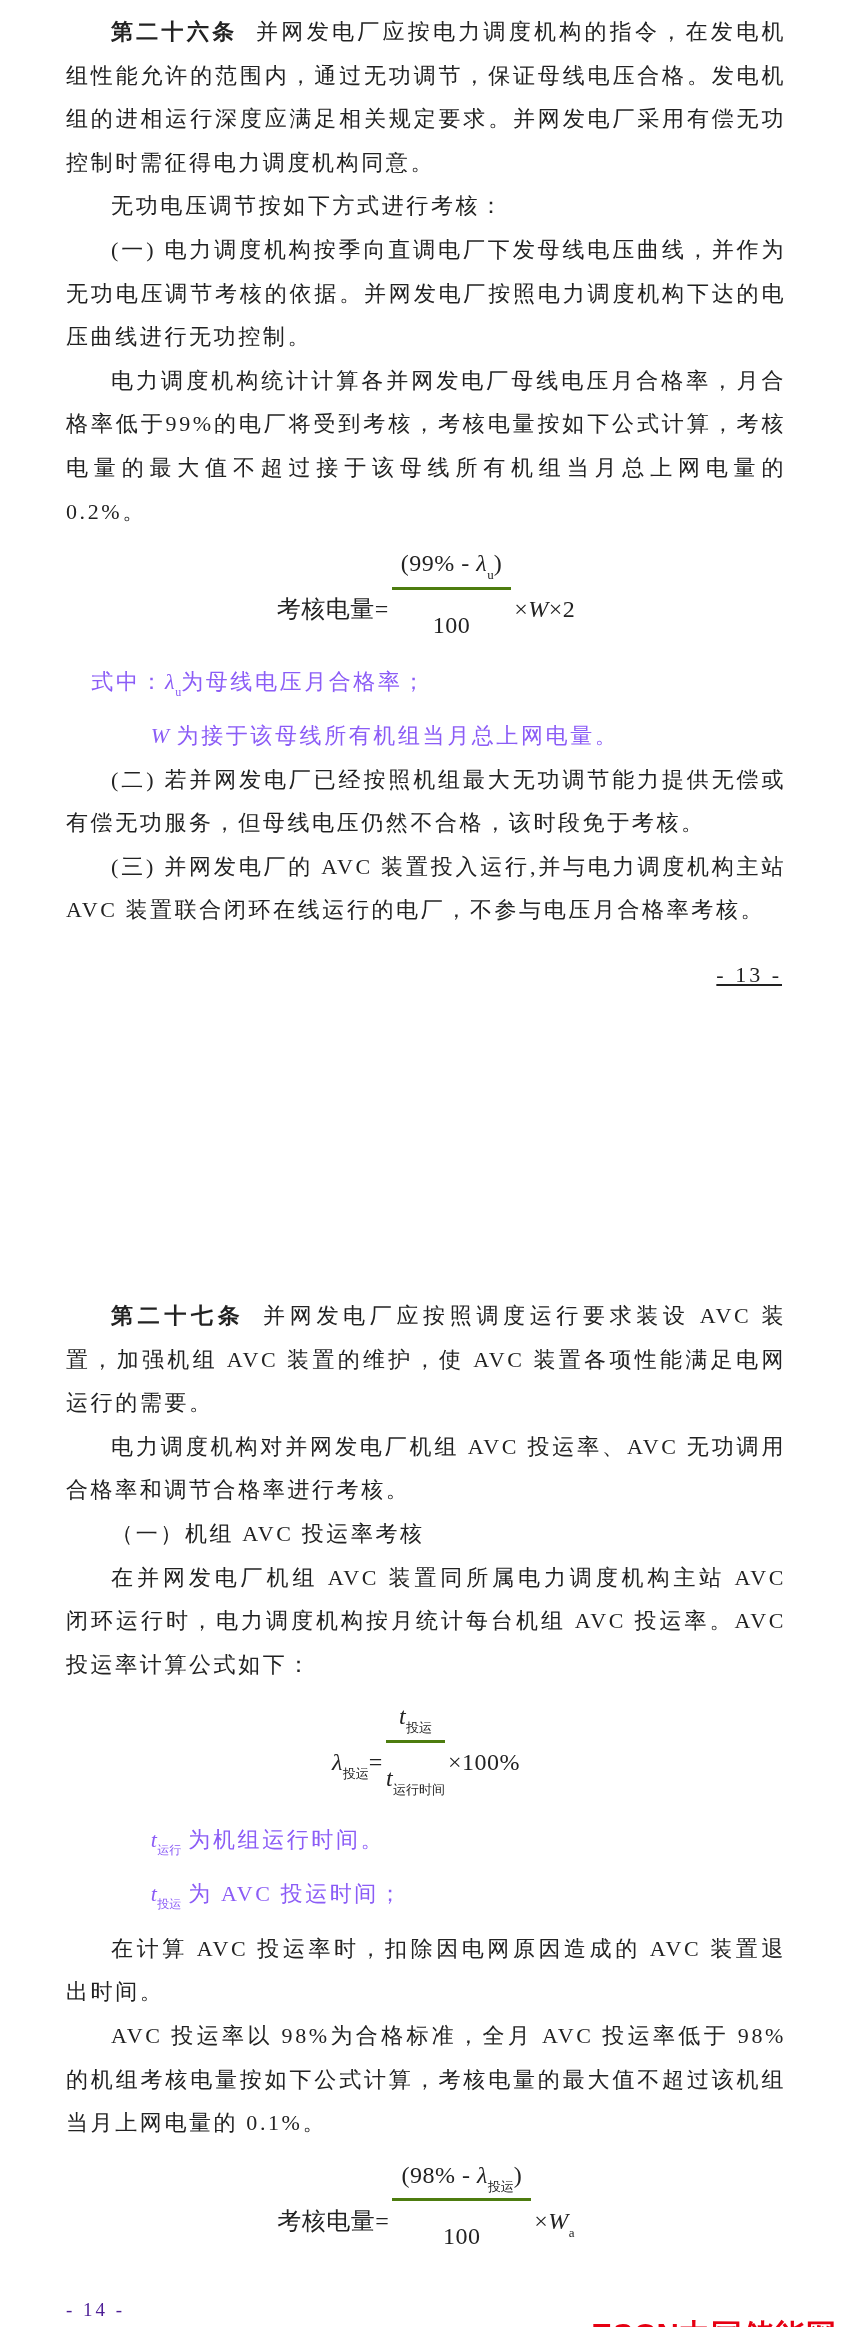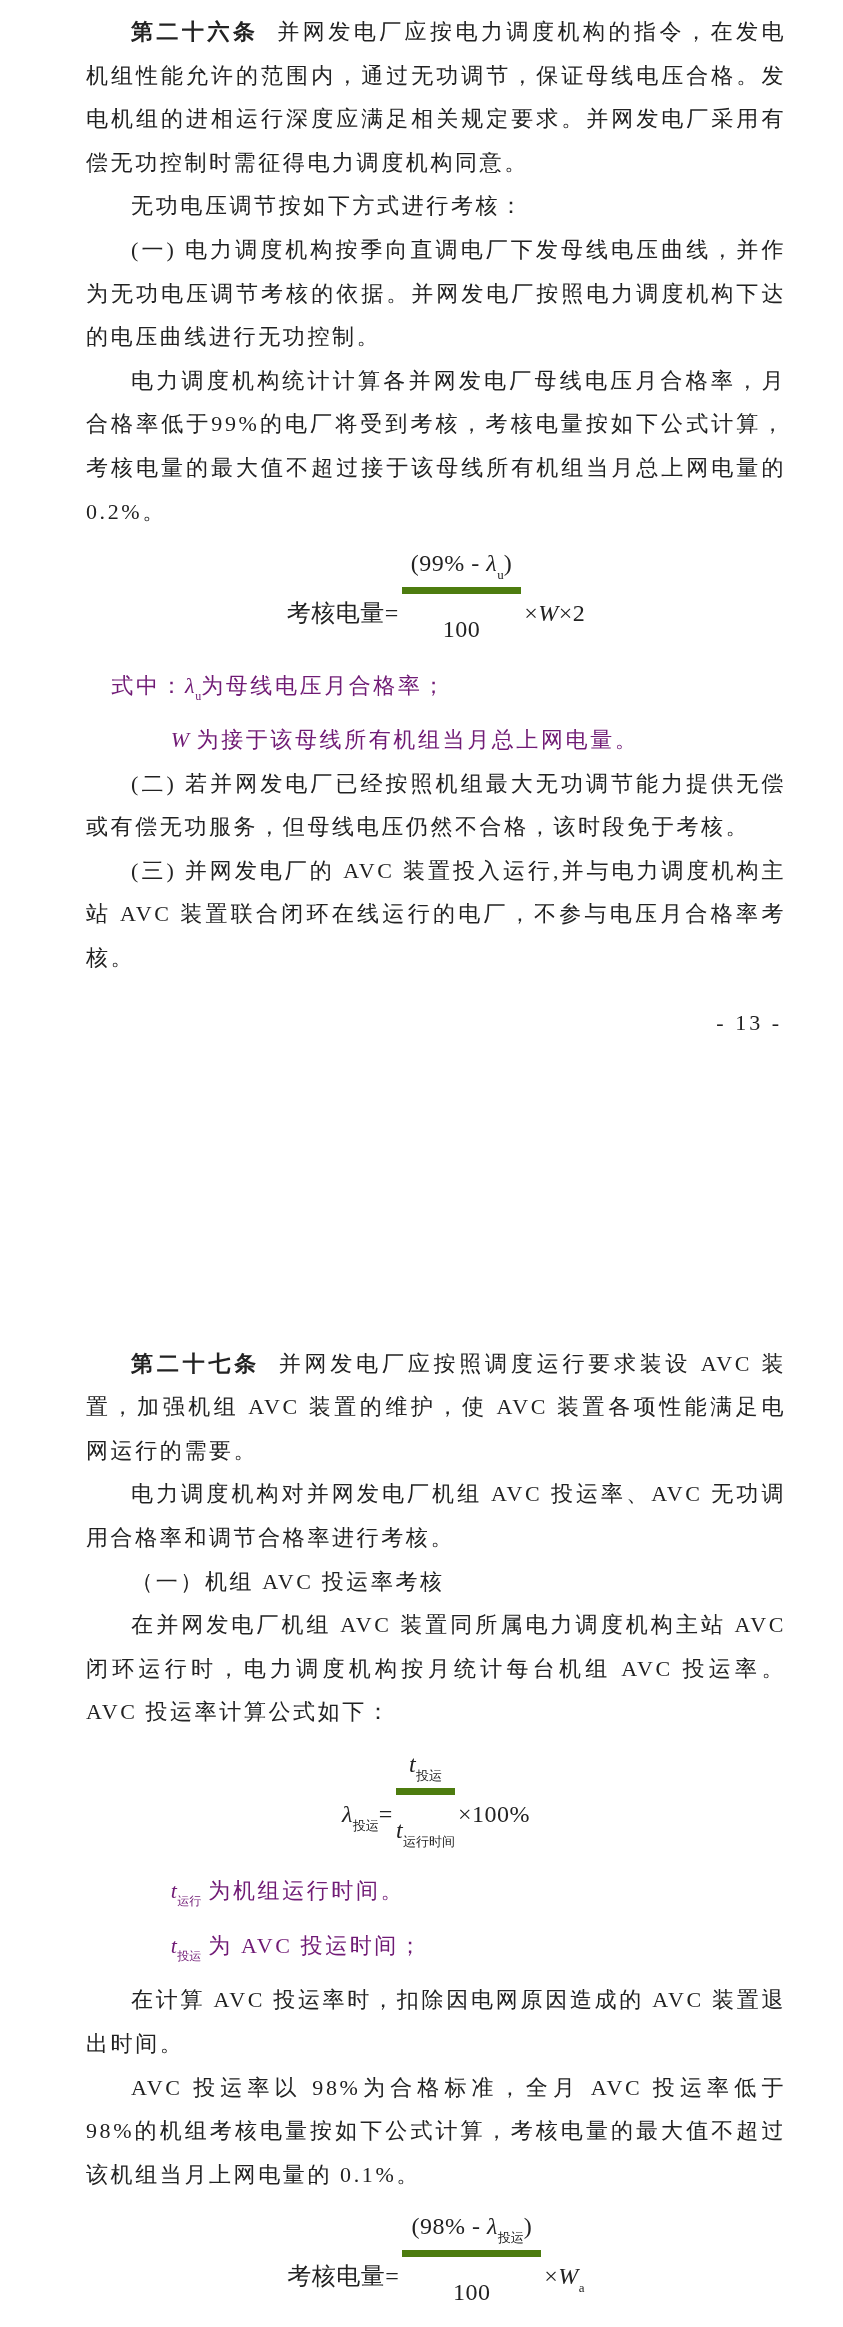--- a/index.html
+++ b/index.html
@@ -9,21 +9,20 @@
   }
   body {
     width: 843px;
     min-height: 2327px;
     font-family: "Liberation Serif", serif;
     color: #212121;
     position: relative;
   }
   .doc {
     padding: 10px 57px 0 66px;
-    margin-left: 20px;
   }
   .body-text {
     font-size: 22px;
     line-height: 43.6px;
     text-align: justify;
     margin: 0;
     text-indent: 2.05em;
     letter-spacing: 2.6px;
     color: #222;
   }
@@ -32,21 +31,21 @@
     margin-right: 0.85em;
     letter-spacing: 2.6px;
   }
   .where-line {
     font-size: 22px;
     line-height: 43.6px;
     margin: 0;
     text-indent: 0;
     padding-left: 1.15em;
     letter-spacing: 2.6px;
-    color: #701a75;
+    color: #8b5cf6;
     text-align: left;
   }
   .where-line.deep { padding-left: 3.85em; }
   .fvar {
     font-style: italic;
     letter-spacing: 0.5px;
   }
   .fsub {
     font-size: 12px;
     vertical-align: -7px;
@@ -64,33 +63,34 @@
   .formula-block .fsub { font-size: 13px; vertical-align: -8px; }
   .frac {
     display: inline-block;
     vertical-align: -16px;
     text-align: center;
     margin: 0 3px;
   }
   .frac .num {
     display: block;
     padding: 0 9px 4px;
-    border-bottom: 7px solid #4d7c0f;
+    border-bottom: 3px solid #4d7c0f;
   }
   .frac .den {
     display: block;
     padding-top: 21px;
   }
   .pagenum-right {
     text-align: right;
     font-size: 22px;
     letter-spacing: 3px;
     margin-top: 30px;
     padding-right: 4px;
     color: #222;
+    text-decoration: underline;
   }
   .page-gap { height: 296px; }
   .footer {
     position: relative;
     margin-top: 46px;
     height: 90px;
     padding-left: 66px;
   }
   .pagenum-left {
     font-size: 19px;

